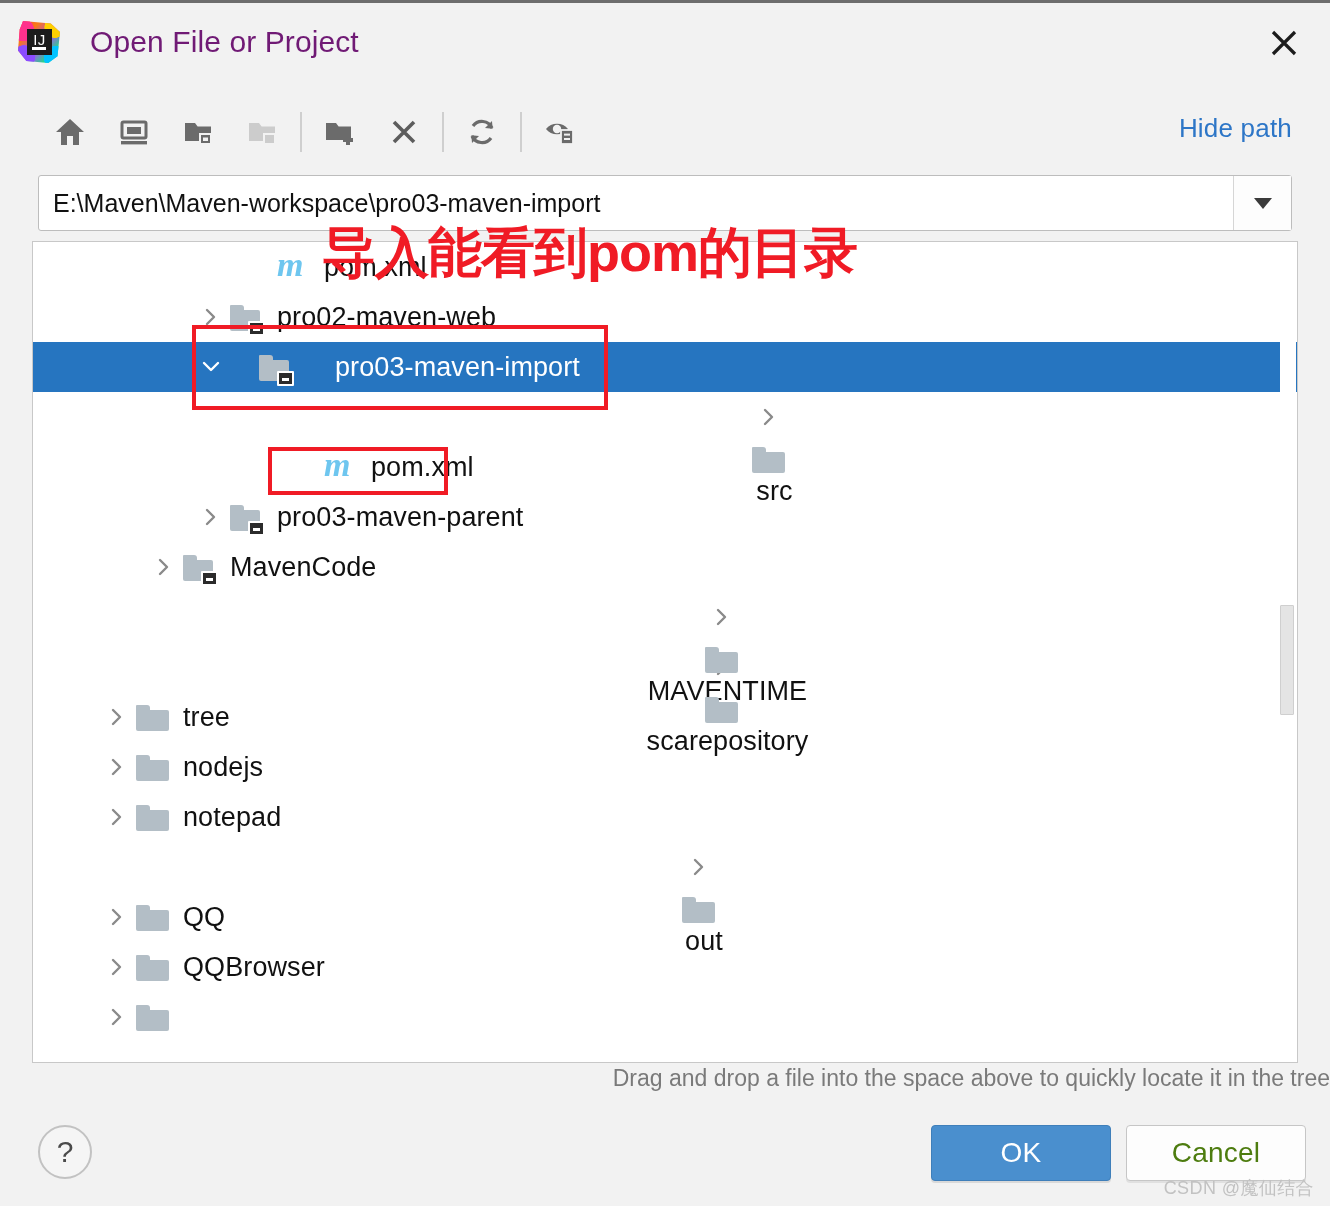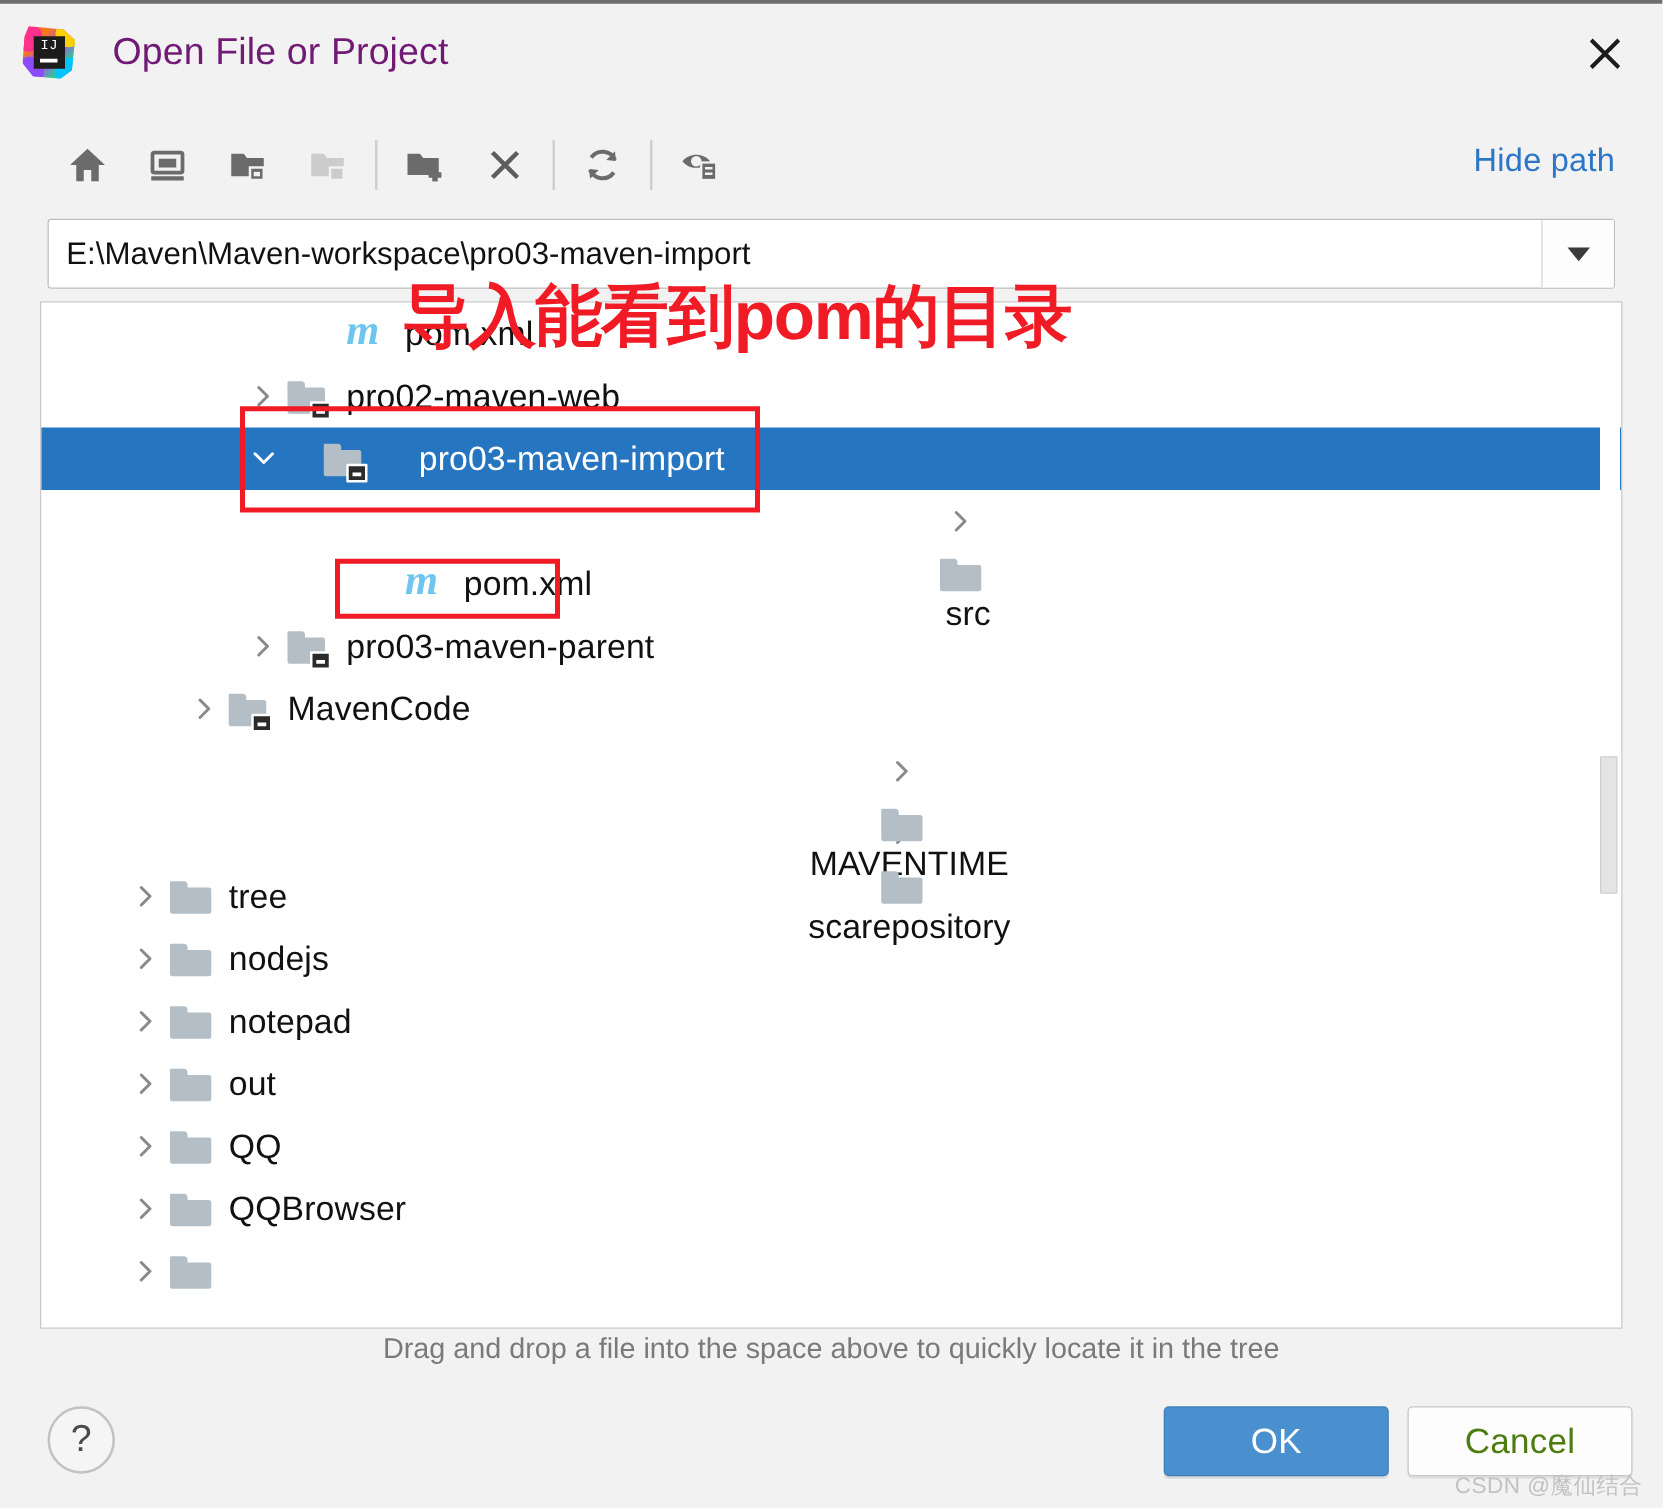--- a/index.html
+++ b/index.html
@@ -45,22 +45,22 @@
     position: absolute;
     left: 9px; top: 8px;
     width: 25px; height: 26px;
     background: #1c1c1c;
   }
   .ij-logo .sq .ij {
     position: absolute;
     left: 0; right: 0; top: 2px;
     text-align: center;
     color: #fff;
-    font-family: Liberation Mono, monospace;
-    font-size: 11px;
+    font-family: Liberation Sans, sans-serif;
+    font-size: 15px;
     letter-spacing: .5px;
   }
   .ij-logo .sq .bar {
     position: absolute;
     left: 5px; bottom: 5px;
     width: 14px; height: 3px;
     background: #fff;
   }
   .dlg-title {
     margin-left: 30px;
@@ -243,21 +243,21 @@
     border: 1px solid #cfcfcf;
     border-radius: 1px;
     cursor: pointer;
   }
 
   
   .hint {
     position: absolute;
     left: 0; top: 1062px;
     width: 1330px;
-    text-align: center;
+    text-align: right;
     font-size: 23px;
     color: #7a7a7a;
   }
 
   
   .help-btn {
     position: absolute;
     left: 38px; top: 1122px;
     width: 54px; height: 54px;
     border: 2px solid #c2c2c2;
@@ -578,21 +578,21 @@
             </svg>
           </div>
           <div class="ico">
             <span class="folder wide">
               <span class="tab"></span>
               <span class="body"></span>
             </span>
           </div>
           <div class="label">notepad</div>
         </div>
-        <div class="row" style="padding-left: 67px;">
+        <div class="row" style="padding-left: 67px; flex-direction: column;">
           <div class="twisty">
             <svg width="20" height="20" viewBox="0 0 20 20">
               <path d="M6 3 L13 10 L6 17" stroke="#8a8a8a" stroke-width="2.4" fill="none" stroke-linecap="round" stroke-linejoin="round"></path>
             </svg>
           </div>
           <div class="ico">
             <span class="folder wide">
               <span class="tab"></span>
               <span class="body"></span>
             </span>

